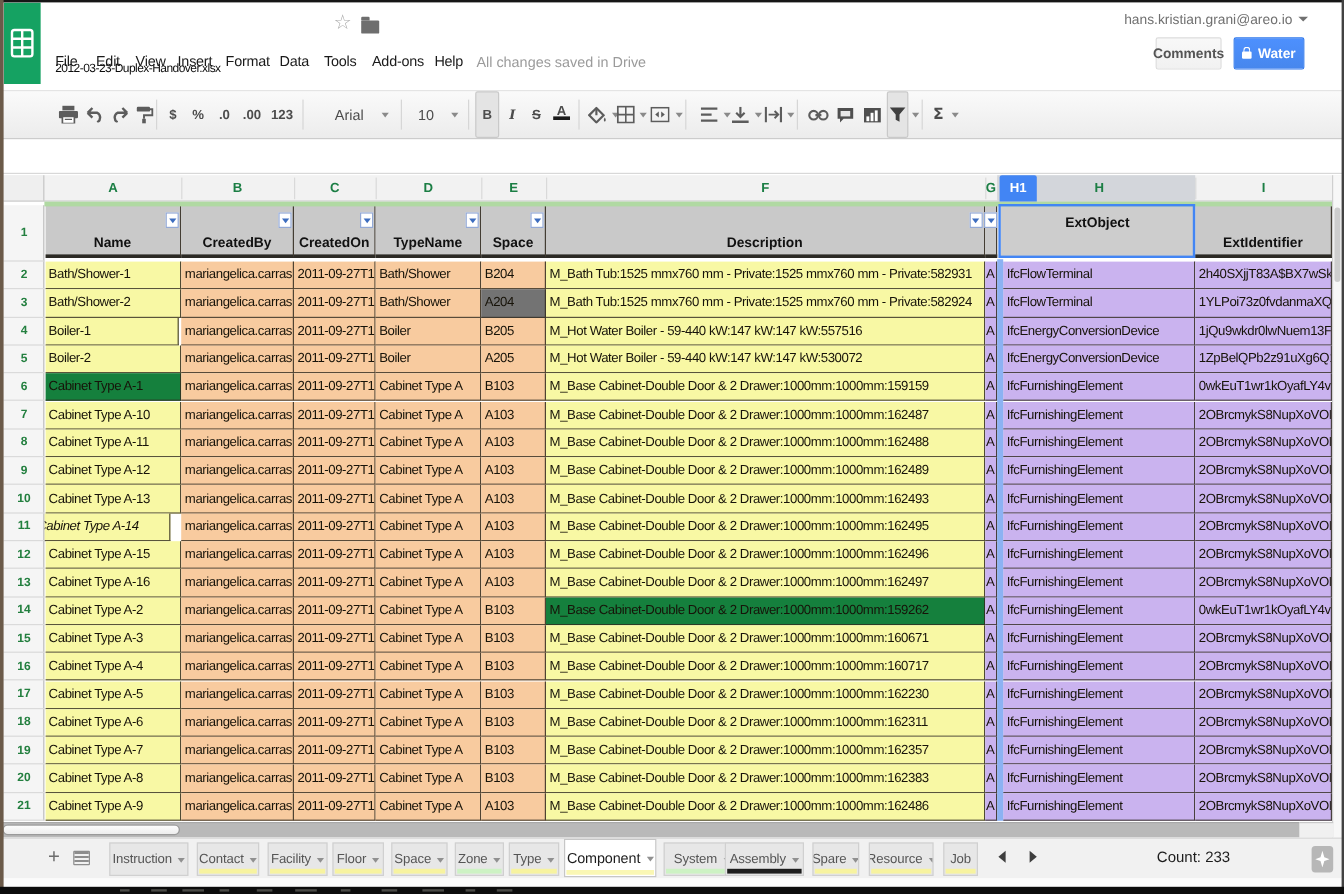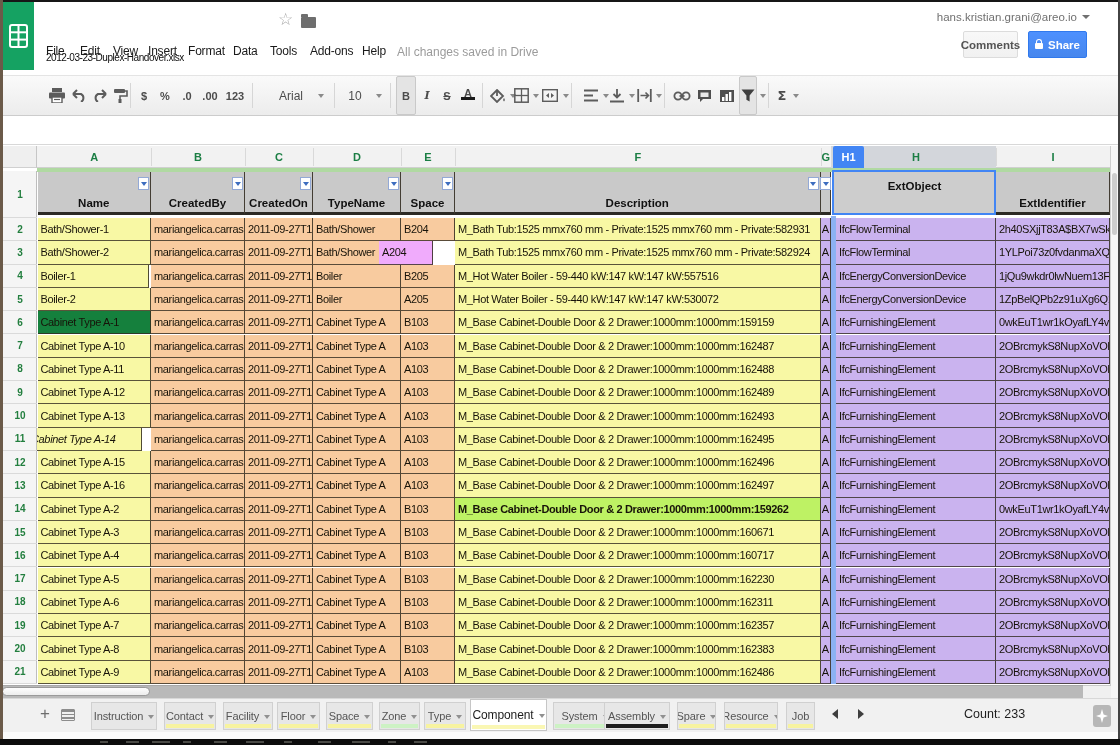--- a/index.html
+++ b/index.html
@@ -143,21 +143,21 @@
       <span class="menu-item" style="left: 233px;">Data</span>
       <span class="menu-item" style="left: 270px;">Tools</span>
       <span class="menu-item" style="left: 310px;">Add-ons</span>
       <span class="menu-item" style="left: 362px;">Help</span>
     </div>
   <div class="abs" id="save-status">All changes saved in Drive</div>
   <div class="abs" id="account"><span>hans.kristian.grani@areo.io</span><span class="caret"></span></div>
   <div class="topbtn" id="comments-btn">Comments</div>
   <div class="topbtn" id="share-btn">
       <span id="share-lock"></span>
-      <span>Share</span>
+      <span>Water</span>
     </div>
 
   <div class="abs" id="toolbar">
       <div class="tb" style="left: 46px; width: 22px;">
         <svg width="16" height="15" viewBox="0 0 16 15">
           <rect x="3" y="0" width="10" height="4" fill="#5c5c5c"></rect>
           <rect x="0" y="4.5" width="16" height="6" rx="1" fill="#5c5c5c"></rect>
           <rect x="3" y="9" width="10" height="6" fill="#fff" stroke="#5c5c5c" stroke-width="1.4"></rect>
           <line x1="5" y1="11.5" x2="11" y2="11.5" stroke="#5c5c5c" stroke-width="1.2"></line>
         </svg>
@@ -359,21 +359,21 @@
       <div class="cell" style="left: 313px; width: 88px; top: 218px; height: 23.3px; background: rgb(248, 203, 159);">Bath/Shower</div>
       <div class="cell" style="left: 401px; width: 54px; top: 218px; height: 23.3px; background: rgb(248, 203, 159);">B204</div>
       <div class="cell" style="left: 455px; width: 365.5px; top: 218px; height: 23.3px; background: rgb(248, 248, 164);">M_Bath Tub:1525 mmx760 mm - Private:1525 mmx760 mm - Private:582931</div>
       <div class="cell" style="left: 820.5px; width: 10.5px; top: 218px; height: 23.3px; background: rgb(202, 179, 239); justify-content: center; padding-left: 0px;">A</div>
       <div class="cell" style="left: 836px; width: 160px; top: 218px; height: 23.3px; background: rgb(202, 179, 239);">IfcFlowTerminal</div>
       <div class="cell" style="left: 996px; width: 114px; top: 218px; height: 23.3px; background: rgb(202, 179, 239);">2h40SXjjT83A$BX7wSki4b</div>
       <div class="cell" style="left: 37.5px; width: 113.5px; top: 241.3px; height: 23.3px; background: rgb(248, 248, 164); text-align: right;">Bath/Shower-2</div>
       <div class="cell" style="left: 151px; width: 94px; top: 241.3px; height: 23.3px; background: rgb(248, 203, 159);">mariangelica.carras</div>
       <div class="cell" style="left: 245px; width: 68px; top: 241.3px; height: 23.3px; background: rgb(248, 203, 159);">2011-09-27T16</div>
       <div class="cell" style="left: 313px; width: 88px; top: 241.3px; height: 23.3px; background: rgb(248, 203, 159);">Bath/Shower</div>
-      <div class="cell" style="left: 379px; width: 54px; top: 241.3px; height: 23.3px; background: #f0abfc; text-align: center;">A204</div>
+      <div class="cell" style="left: 401px; width: 54px; top: 241.3px; height: 23.3px; background: #737373; text-align: center;">A204</div>
       <div class="cell" style="left: 455px; width: 365.5px; top: 241.3px; height: 23.3px; background: rgb(248, 248, 164);">M_Bath Tub:1525 mmx760 mm - Private:1525 mmx760 mm - Private:582924</div>
       <div class="cell" style="left: 820.5px; width: 10.5px; top: 241.3px; height: 23.3px; background: rgb(202, 179, 239); justify-content: center; padding-left: 0px;">A</div>
       <div class="cell" style="left: 836px; width: 160px; top: 241.3px; height: 23.3px; background: rgb(202, 179, 239);">IfcFlowTerminal</div>
       <div class="cell" style="left: 996px; width: 114px; top: 241.3px; height: 23.3px; background: rgb(202, 179, 239);">1YLPoi73z0fvdanmaXQreg</div>
       <div class="cell" style="left: 37.5px; width: 111px; top: 264.6px; height: 23.3px; background: rgb(248, 248, 164);">Boiler-1</div>
       <div class="cell" style="left: 151px; width: 94px; top: 264.6px; height: 23.3px; background: rgb(248, 203, 159);">mariangelica.carras</div>
       <div class="cell" style="left: 245px; width: 68px; top: 264.6px; height: 23.3px; background: rgb(248, 203, 159);">2011-09-27T16</div>
       <div class="cell" style="left: 313px; width: 88px; top: 264.6px; height: 23.3px; background: rgb(248, 203, 159);">Boiler</div>
       <div class="cell" style="left: 401px; width: 54px; top: 264.6px; height: 23.3px; background: rgb(248, 203, 159);">B205</div>
       <div class="cell" style="left: 455px; width: 365.5px; top: 264.6px; height: 23.3px; background: rgb(248, 248, 164);">M_Hot Water Boiler - 59-440 kW:147 kW:147 kW:557516</div>
@@ -459,21 +459,21 @@
       <div class="cell" style="left: 401px; width: 54px; top: 474.3px; height: 23.3px; background: rgb(248, 203, 159);">A103</div>
       <div class="cell" style="left: 455px; width: 365.5px; top: 474.3px; height: 23.3px; background: rgb(248, 248, 164);">M_Base Cabinet-Double Door &amp; 2 Drawer:1000mm:1000mm:162497</div>
       <div class="cell" style="left: 820.5px; width: 10.5px; top: 474.3px; height: 23.3px; background: rgb(202, 179, 239); justify-content: center; padding-left: 0px;">A</div>
       <div class="cell" style="left: 836px; width: 160px; top: 474.3px; height: 23.3px; background: rgb(202, 179, 239);">IfcFurnishingElement</div>
       <div class="cell" style="left: 996px; width: 114px; top: 474.3px; height: 23.3px; background: rgb(202, 179, 239);">2OBrcmykS8NupXoVOHUv</div>
       <div class="cell" style="left: 37.5px; width: 113.5px; top: 497.6px; height: 23.3px; background: rgb(248, 248, 164);">Cabinet Type A-2</div>
       <div class="cell" style="left: 151px; width: 94px; top: 497.6px; height: 23.3px; background: rgb(248, 203, 159);">mariangelica.carras</div>
       <div class="cell" style="left: 245px; width: 68px; top: 497.6px; height: 23.3px; background: rgb(248, 203, 159);">2011-09-27T16</div>
       <div class="cell" style="left: 313px; width: 88px; top: 497.6px; height: 23.3px; background: rgb(248, 203, 159);">Cabinet Type A</div>
       <div class="cell" style="left: 401px; width: 54px; top: 497.6px; height: 23.3px; background: rgb(248, 203, 159);">B103</div>
-      <div class="cell" style="left: 455px; width: 365.5px; top: 497.6px; height: 23.3px; background: #bef264; font-weight: bold;">M_Base Cabinet-Double Door &amp; 2 Drawer:1000mm:1000mm:159262</div>
+      <div class="cell" style="left: 455px; width: 365.5px; top: 497.6px; height: 23.3px; background: #15803d;">M_Base Cabinet-Double Door &amp; 2 Drawer:1000mm:1000mm:159262</div>
       <div class="cell" style="left: 820.5px; width: 10.5px; top: 497.6px; height: 23.3px; background: rgb(202, 179, 239); justify-content: center; padding-left: 0px;">A</div>
       <div class="cell" style="left: 836px; width: 160px; top: 497.6px; height: 23.3px; background: rgb(202, 179, 239);">IfcFurnishingElement</div>
       <div class="cell" style="left: 996px; width: 114px; top: 497.6px; height: 23.3px; background: rgb(202, 179, 239);">0wkEuT1wr1kOyafLY4vyOr</div>
       <div class="cell" style="left: 37.5px; width: 113.5px; top: 520.9px; height: 23.3px; background: rgb(248, 248, 164);">Cabinet Type A-3</div>
       <div class="cell" style="left: 151px; width: 94px; top: 520.9px; height: 23.3px; background: rgb(248, 203, 159);">mariangelica.carras</div>
       <div class="cell" style="left: 245px; width: 68px; top: 520.9px; height: 23.3px; background: rgb(248, 203, 159);">2011-09-27T16</div>
       <div class="cell" style="left: 313px; width: 88px; top: 520.9px; height: 23.3px; background: rgb(248, 203, 159);">Cabinet Type A</div>
       <div class="cell" style="left: 401px; width: 54px; top: 520.9px; height: 23.3px; background: rgb(248, 203, 159);">B103</div>
       <div class="cell" style="left: 455px; width: 365.5px; top: 520.9px; height: 23.3px; background: rgb(248, 248, 164);">M_Base Cabinet-Double Door &amp; 2 Drawer:1000mm:1000mm:160671</div>
       <div class="cell" style="left: 820.5px; width: 10.5px; top: 520.9px; height: 23.3px; background: rgb(202, 179, 239); justify-content: center; padding-left: 0px;">A</div>

